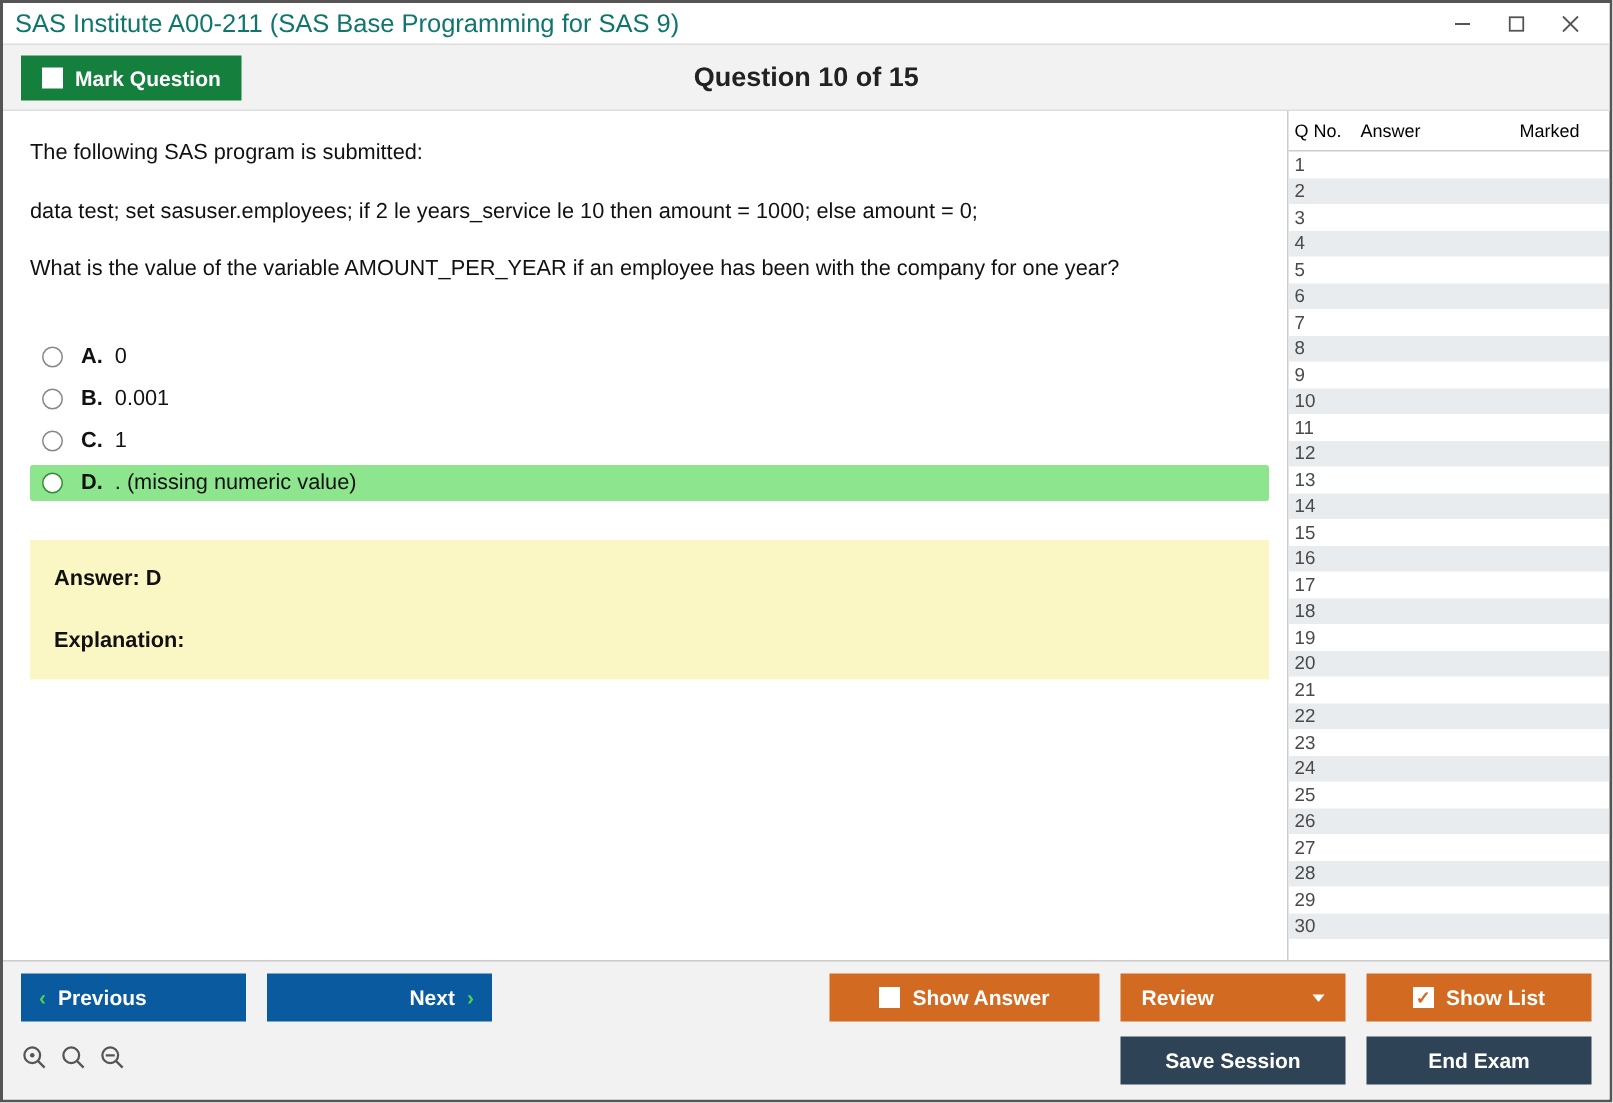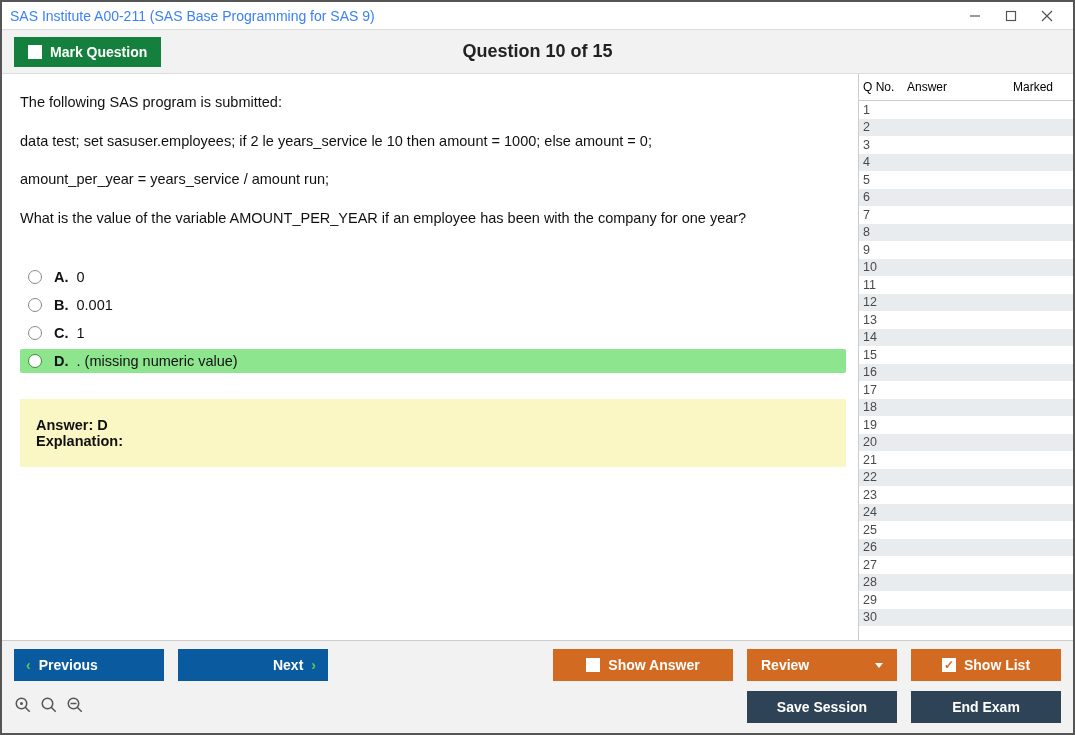--- a/index.html
+++ b/index.html
@@ -1,38 +1,38 @@
 <!DOCTYPE html>
 <html><head>
 <meta charset="utf-8">
 <style>
   * { box-sizing: border-box; margin: 0; padding: 0; }
   html, body { width: 1075px; height: 735px; font-family: Arial, sans-serif; overflow: hidden; }
   .window { width: 1075px; height: 735px; border: 2px solid #555; background: #fff; display: flex; flex-direction: column; }
-  .titlebar { height: 28px; background: #fff; display: flex; align-items: center; padding: 0 8px; font-size: 14px; color: #3b82f6; border-bottom: 1px solid #ddd; }
+  .titlebar { height: 28px; background: #fff; display: flex; align-items: center; padding: 0 8px; font-size: 17px; color: #0f766e; border-bottom: 1px solid #ddd; }
   .titlebar .spacer { flex: 1; }
   .win-btn { width: 36px; height: 24px; display: flex; align-items: center; justify-content: center; color: #555; font-size: 14px; }
   .win-btn svg { width: 12px; height: 12px; stroke: #555; stroke-width: 1.2; fill: none; }
   .header { height: 44px; background: #f2f2f2; border-bottom: 1px solid #ddd; display: flex; align-items: center; padding: 0 12px; position: relative; }
   .mark-btn { background: #15803d; color: #fff; font-weight: bold; font-size: 14px; height: 30px; padding: 0 14px; display: flex; align-items: center; gap: 8px; cursor: pointer; border: none; }
   .mark-btn .chk { width: 14px; height: 14px; background: #fff; display: inline-block; }
   .q-title { position: absolute; left: 0; right: 0; text-align: center; font-weight: bold; font-size: 18px; color: #222; pointer-events: none; }
   .body { flex: 1; display: flex; overflow: hidden; }
   .main { flex: 1; padding: 16px 12px 12px 18px; display: flex; flex-direction: column; gap: 18px; font-size: 14.5px; color: #111; }
   .question-text { line-height: 1.7; }
   .question-text p { margin-bottom: 14px; }
   .options { display: flex; flex-direction: column; }
   .option { display: flex; align-items: center; gap: 12px; padding: 4px 8px 4px 8px; margin: 2px 0; border-radius: 2px; }
   .option.highlight { background: #8de68d; }
   .radio { width: 14px; height: 14px; border: 1.5px solid #888; border-radius: 50%; background: #fff; flex-shrink: 0; }
   .option.highlight .radio { border-color: #3a8a3a; }
   .opt-label { font-size: 14.5px; }
   .opt-label b { font-weight: bold; margin-right: 4px; }
   .answer-box { background: #fbf7c4; padding: 18px 16px; margin-top: 6px; }
-  .answer-box .ans { font-weight: bold; margin-bottom: 0; }
+  .answer-box .ans { font-weight: bold; margin-bottom: 25px; }
   .answer-box .expl { font-weight: bold; }
   .sidebar { width: 215px; border-left: 1px solid #ccc; display: flex; flex-direction: column; justify-content: space-between; }
   .side-head { display: flex; font-size: 12px; border-bottom: 1px solid #ccc; }
   .side-head > div { padding: 6px 4px; }
   .col-qno { width: 44px; }
   .col-ans { flex: 1; }
   .col-mark { width: 64px; }
   .side-body { flex: 1; overflow-y: scroll; }
   .row { display: flex; font-size: 12.5px; height: 17.5px; align-items: center; color: #4a4a4a; }
   .row.even { background: #e9ecef; }
@@ -91,21 +91,20 @@
       <span>Mark Question</span>
     </button>
     <div class="q-title">Question 10 of 15</div>
   </div>
 
   <div class="body">
     <div class="main">
       <div class="question-text">
         <p>The following SAS program is submitted:</p>
         <p>data test; set sasuser.employees; if 2 le years_service le 10 then amount = 1000; else amount = 0;</p>
-        <p>amount_per_year = years_service / amount run;</p>
         <p>What is the value of the variable AMOUNT_PER_YEAR if an employee has been with the company for one year?</p>
       </div>
       <div class="options" id="options">
           <div class="option">
             <span class="radio"></span>
             <span class="opt-label"><b>A.</b> 0</span>
           </div>
           <div class="option">
             <span class="radio"></span>
             <span class="opt-label"><b>B.</b> 0.001</span>

